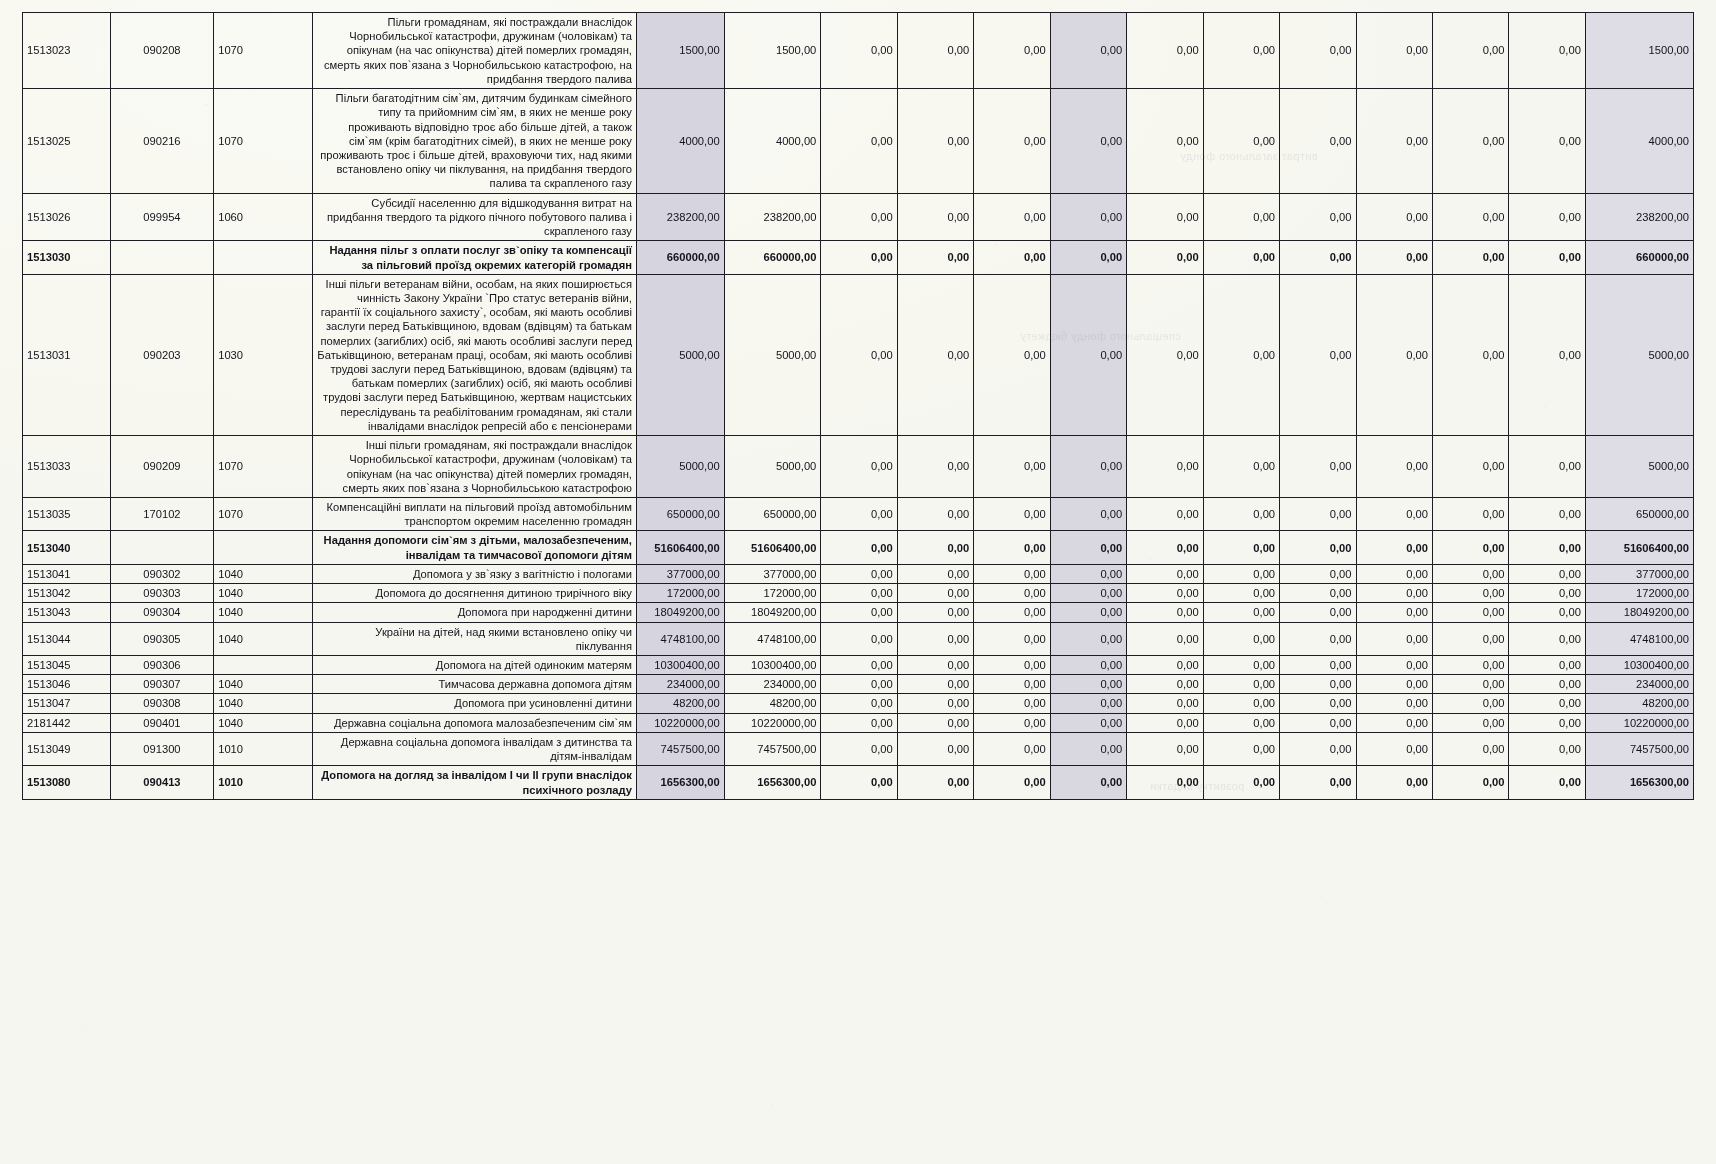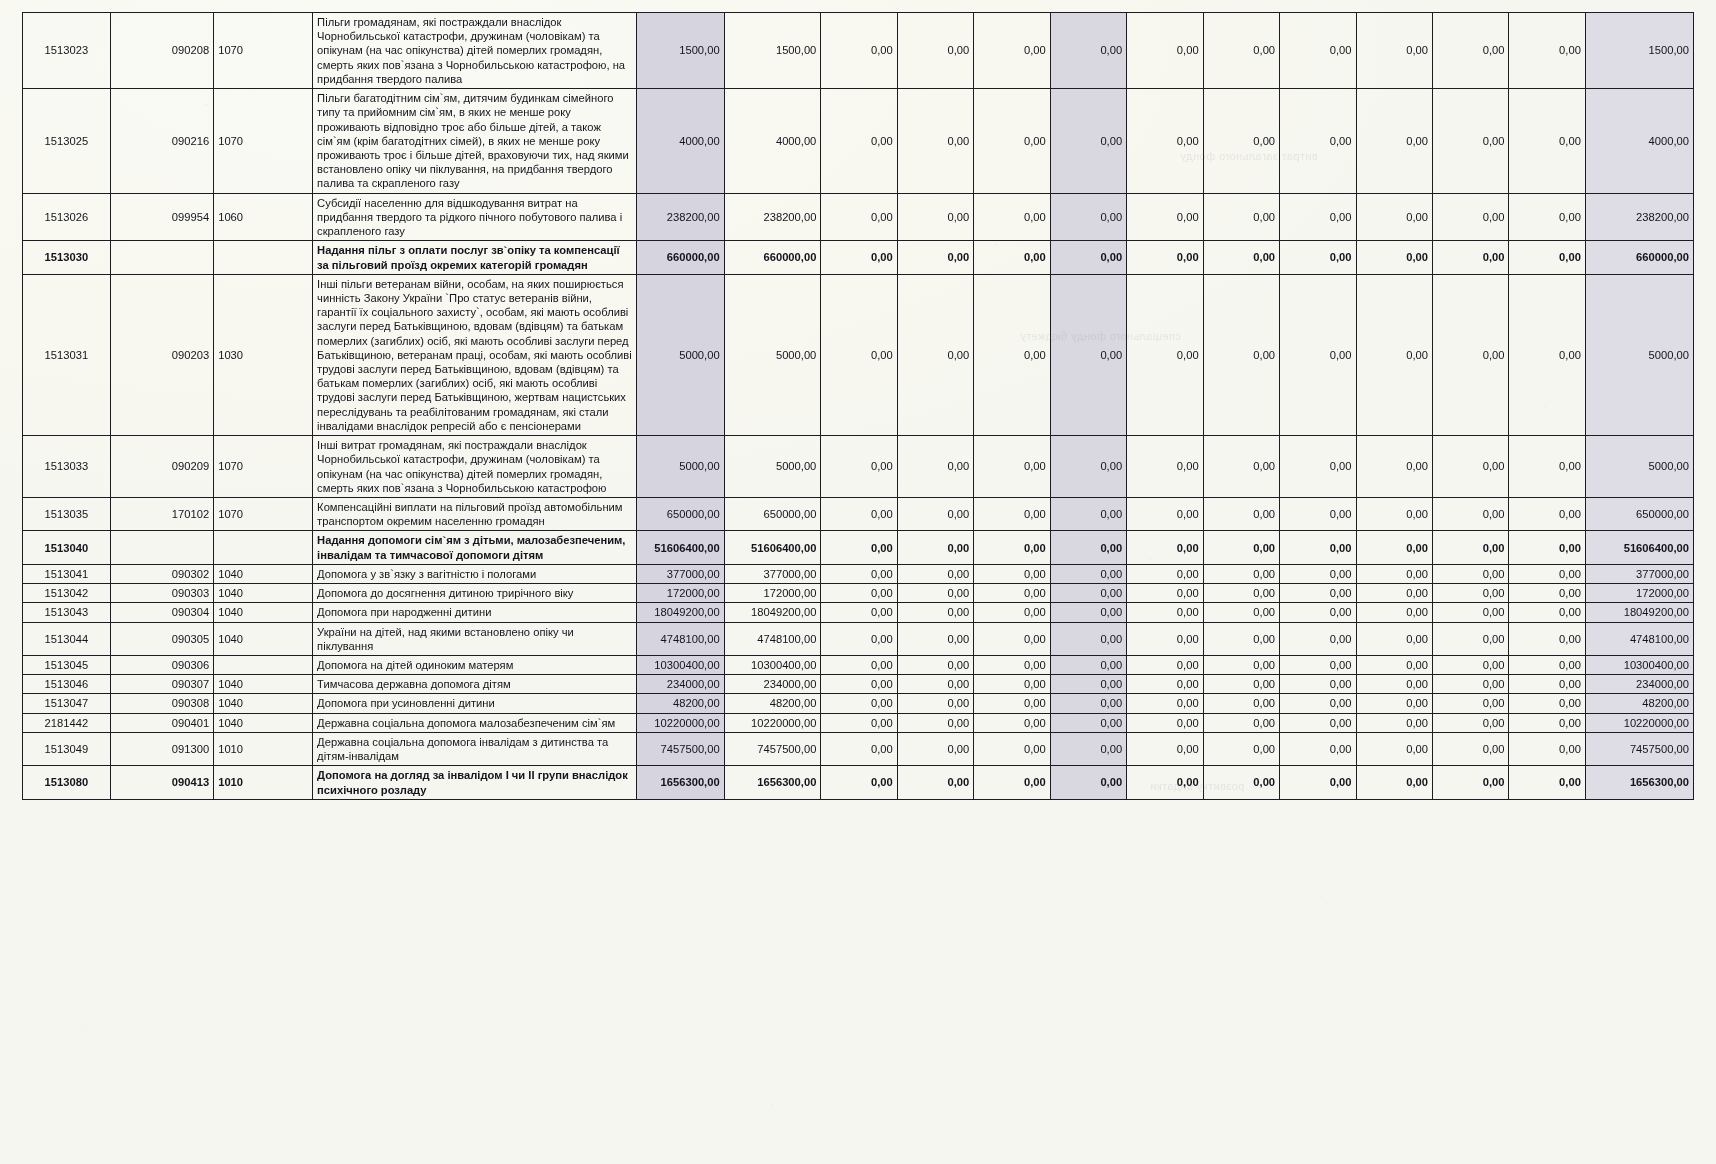--- a/index.html
+++ b/index.html
@@ -62,24 +62,24 @@
   }
   table.budget td {
     border: 1.5px solid #1c1c22;
     padding: 2px 4px;
     vertical-align: middle;
     line-height: 1.27;
     background-clip: padding-box;
   }
 
   
-  .c-prog { width: 78px;  text-align: center; }
-  .c-func { width: 92px;  text-align: right; }
+  .c-prog { width: 78px;  text-align: left; }
+  .c-func { width: 92px;  text-align: center; }
   .c-kekv { width: 88px;  text-align: left; }
-  .c-desc { width: 288px; text-align: left; padding-left: 6px; padding-right: 5px; margin-top: 38px; }
+  .c-desc { width: 288px; text-align: right; padding-left: 6px; padding-right: 5px; margin-top: 38px; }
 
   
   .num { text-align: right; padding-right: 5px; white-space: nowrap; }
   .c-n1  { width: 78px; }
   .c-n2  { width: 86px; }
   .c-n3  { width: 68px; }
   .c-n4  { width: 68px; }
   .c-n5  { width: 68px; }
   .c-n6  { width: 68px; }
   .c-n7  { width: 68px; }
@@ -215,21 +215,21 @@
         <td class="num c-n9">0,00</td>
         <td class="num c-n10">0,00</td>
         <td class="num c-n11">0,00</td>
         <td class="num c-n12">0,00</td>
         <td class="num c-n13 shade-c">5000,00</td>
       </tr>
       <tr>
         <td class="c-prog">1513033</td>
         <td class="c-func">090209</td>
         <td class="c-kekv">1070</td>
-        <td class="c-desc">Інші витрат громадянам, які постраждали внаслідок Чорнобильської катастрофи, дружинам (чоловікам) та опікунам (на час опікунства) дітей померлих громадян, смерть яких пов`язана з Чорнобильською катастрофою</td>
+        <td class="c-desc">Інші пільги громадянам, які постраждали внаслідок Чорнобильської катастрофи, дружинам (чоловікам) та опікунам (на час опікунства) дітей померлих громадян, смерть яких пов`язана з Чорнобильською катастрофою</td>
         <td class="num c-n1 shade-a">5000,00</td>
         <td class="num c-n2">5000,00</td>
         <td class="num c-n3">0,00</td>
         <td class="num c-n4">0,00</td>
         <td class="num c-n5">0,00</td>
         <td class="num c-n6 shade-b">0,00</td>
         <td class="num c-n7">0,00</td>
         <td class="num c-n8">0,00</td>
         <td class="num c-n9">0,00</td>
         <td class="num c-n10">0,00</td>

